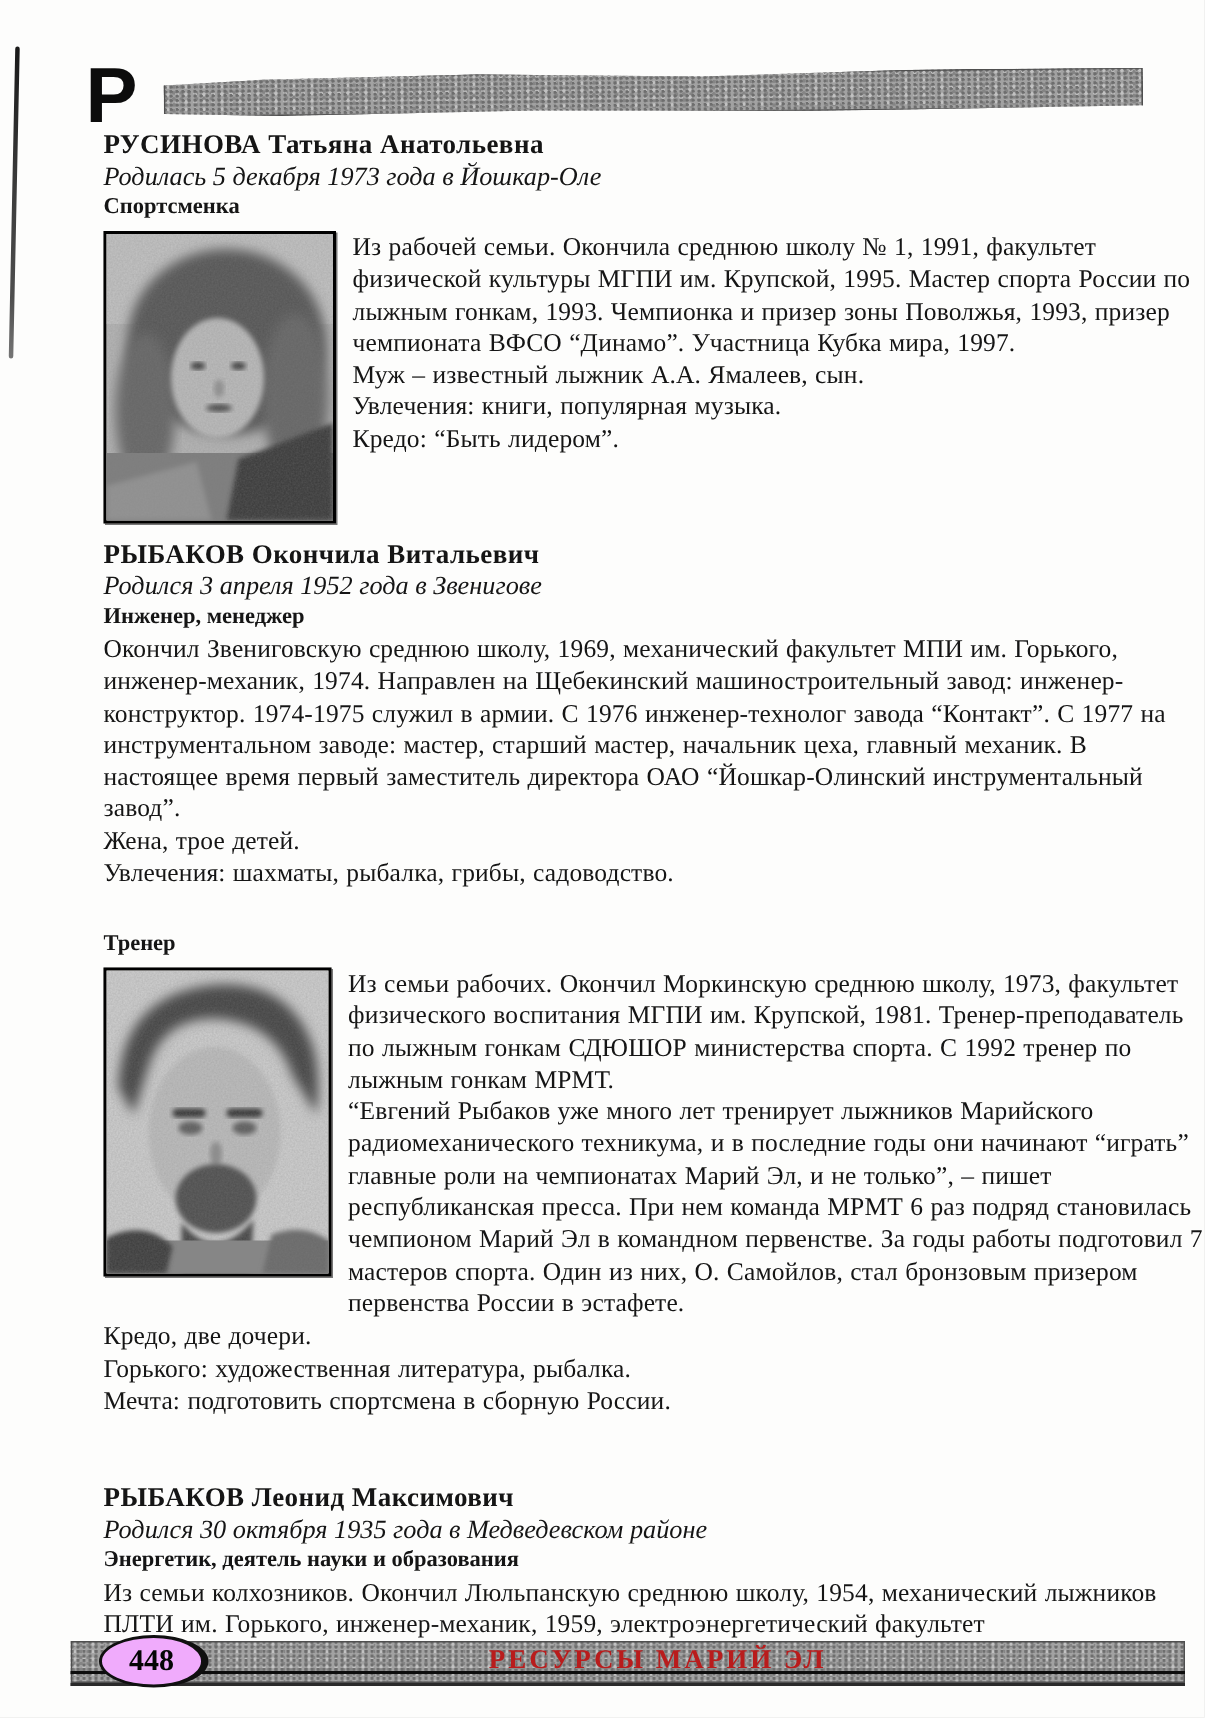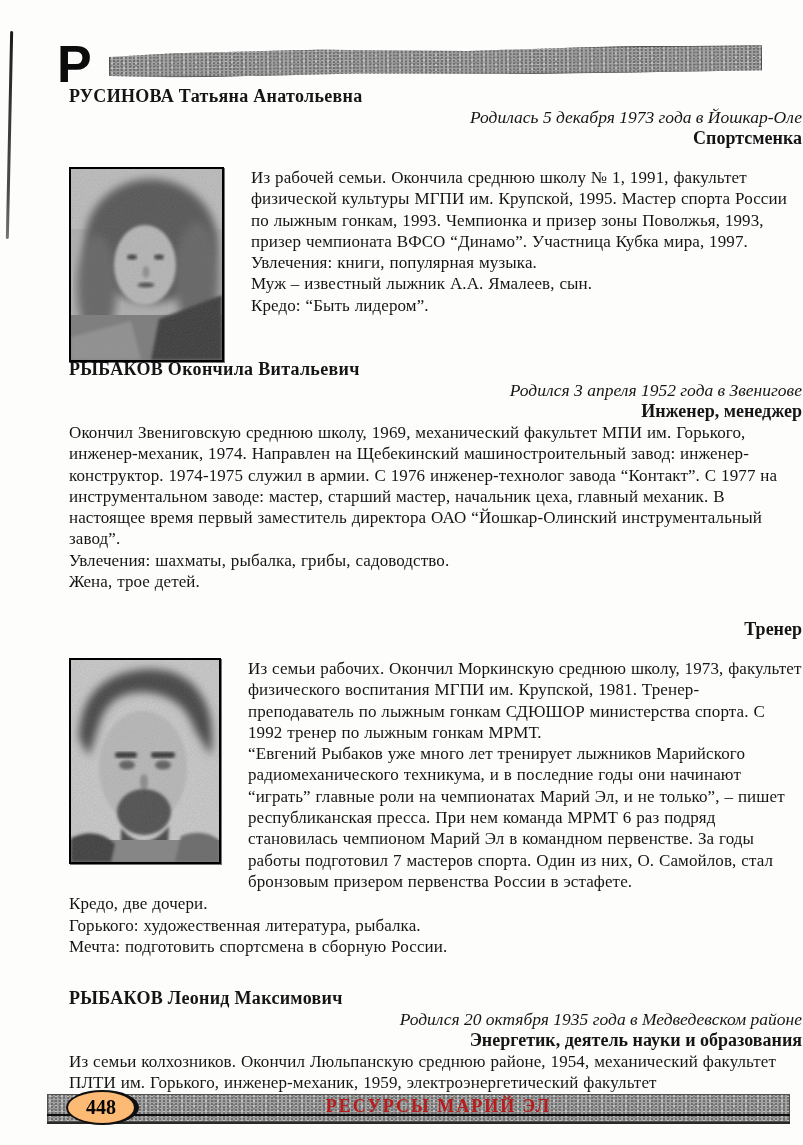--- a/index.html
+++ b/index.html
@@ -31,40 +31,40 @@
     box-shadow:inset 0 0 0 1px #4f4f4f;
   }
   .header-bar {
     position:absolute; left:52px; top:6px; width:653px; height:27px;
     transform:rotate(-0.55deg);
     clip-path:polygon(0% 22%, 10% 10%, 32% 2%, 55% 12%, 78% 0%, 100% 2%, 100% 94%, 68% 100%, 38% 92%, 12% 100%, 0% 92%);
   }
   
   .entry { position:absolute; left:57px; width:733px;padding-left:12px; }
   .entry-name  { font-weight:bold; font-size:18px; line-height:21px; letter-spacing:.3px; }
-  .entry-born  { font-style:italic; font-size:17.5px; line-height:21px;text-align:right; }
-  .entry-title { font-weight:bold; font-size:18px; line-height:21px;text-align:right; }
+  .entry-born  { font-style:italic; font-size:17.5px; line-height:21px; }
+  .entry-title { font-weight:bold; font-size:15px; line-height:21px; }
   .entry p { margin:0; font-size:17px; line-height:21.3px; letter-spacing:.1px; word-spacing:.5px; text-align:left; }
-  .media-row { display:flex; align-items:flex-start; gap:27px; margin-top:18px; }
+  .media-row { display:flex; align-items:flex-start; gap:11px; margin-top:5px; }
   .photo-frame { flex:0 0 auto; border:2px solid #000; background:#c6c4c0; box-shadow:1px 1px 0 #777; }
   .photo-frame svg { display:block; filter:grayscale(1) contrast(.98); }
   .text-col { flex:1 1 auto; }
   .tail { margin-top:1px; }
   
   .footer { position:absolute; left:47px; top:1093px; width:743px; height:30px; }
   .footer-bar { position:absolute; left:0; top:1px; width:100%; height:28px; border-bottom:2px solid #2a2a2a; }
   .footer-line { position:absolute; left:0; right:0; top:21px; height:2px; background:#0d0d0d; }
   .footer-title {
     position:absolute; left:40px; right:0; top:3px; text-align:center;
     font-weight:bold; font-size:18px; letter-spacing:2px; color:#b91c1c;
     text-shadow:.5px .5px 0 #8a8a8a;
   }
   .page-badge {
     position:absolute; left:19px; top:-3px; width:66px; height:31px;
-    background:#fdba74; border:2px solid #101010; border-right-width:5px; border-left-width:2px;
+    background:#f0abfc; border:2px solid #101010; border-right-width:5px; border-left-width:2px;
     border-radius:50% / 50%;
     display:flex; align-items:center; justify-content:center;
     font-weight:bold; font-size:20px; color:#050505;
   }
 </style>
 </head>
 <body>
 
 <div class="page">
 
@@ -105,35 +105,35 @@
           <ellipse cx="75" cy="103" rx="3.4" ry="6" fill="#9a9189" filter="url(#b1s)"></ellipse>
           <ellipse cx="75" cy="116" rx="8.5" ry="2.6" fill="#4c443e" filter="url(#b1s)"></ellipse>
           <rect x="0" y="146" width="151" height="45" fill="#847c74"></rect>
           <path d="M88 150 L151 126 L151 191 L80 191 Z" fill="#3c3631" filter="url(#b1s)"></path>
           <path d="M0 168 L60 152 L70 191 L0 191 Z" fill="#9a938b" filter="url(#b1s)"></path>
           <rect width="151" height="191" filter="url(#n1)"></rect>
         </svg>
       </div>
       <div class="text-col">
         <p>Из рабочей семьи. Окончила среднюю школу № 1, 1991, факультет физической культуры МГПИ им. Крупской, 1995. Мастер спорта России по лыжным гонкам, 1993. Чемпионка и призер зоны Поволжья, 1993, призер чемпионата ВФСО “Динамо”. Участница Кубка мира, 1997.</p>
+        <p>Муж – известный лыжник А.А. Ямалеев, сын.</p>
         <p>Увлечения: книги, популярная музыка.</p>
-        <p>Муж – известный лыжник А.А. Ямалеев, сын.</p>
         <p>Кредо: “Быть лидером”.</p>
       </div>
     </div>
   </div>
 
   <div class="entry" style="top:359px;">
     <div class="entry-name">РЫБАКОВ Окончила Витальевич</div>
     <div class="entry-born">Родился 3 апреля 1952 года в Звенигове</div>
     <div class="entry-title">Инженер, менеджер</div>
     <div>
       <p>Окончил Звениговскую среднюю школу, 1969, механический факультет МПИ им. Горького, инженер-механик, 1974. Направлен на Щебекинский машиностроительный завод: инженер-конструктор. 1974-1975 служил в армии. С 1976 инженер-технолог завода “Контакт”. С 1977 на инструментальном заводе: мастер, старший мастер, начальник цеха, главный механик. В настоящее время первый заместитель директора ОАО “Йошкар-Олинский инструментальный завод”.</p>
+      <p>Жена, трое детей.</p>
       <p>Увлечения: шахматы, рыбалка, грибы, садоводство.</p>
-      <p>Жена, трое детей.</p>
     </div>
   </div>
 
   <div class="entry" style="top:619px;">
     <div class="entry-title">Тренер</div>
     <div class="media-row">
       <div class="photo-frame">
         <svg width="148" height="202" viewBox="0 0 148 202" xmlns="http://www.w3.org/2000/svg">
           <defs>
             <filter id="n2">
@@ -170,24 +170,24 @@
     </div>
     <div class="tail">
       <p>Кредо, две дочери.</p>
       <p>Горького: художественная литература, рыбалка.</p>
       <p>Мечта: подготовить спортсмена в сборную России.</p>
     </div>
   </div>
 
   <div class="entry" style="top:988px;">
     <div class="entry-name">РЫБАКОВ Леонид Максимович</div>
-    <div class="entry-born">Родился 20 октября 1935 года в Медведевском районе</div>
+    <div class="entry-born">Родился 30 октября 1935 года в Медведевском районе</div>
     <div class="entry-title">Энергетик, деятель науки и образования</div>
     <div>
-      <p>Из семьи колхозников. Окончил Люльпанскую среднюю районе, 1954, механический факультет ПЛТИ им. Горького, инженер-механик, 1959, электроэнергетический факультет</p>
+      <p>Из семьи колхозников. Окончил Люльпанскую среднюю школу, 1954, механический лыжников ПЛТИ им. Горького, инженер-механик, 1959, электроэнергетический факультет</p>
     </div>
   </div>
 
   <div class="footer">
     <div class="footer-bar bar-texture"></div>
     <div class="footer-line"></div>
     <div class="footer-title">РЕСУРСЫ МАРИЙ ЭЛ</div>
     <div class="page-badge">448</div>
   </div>
 

